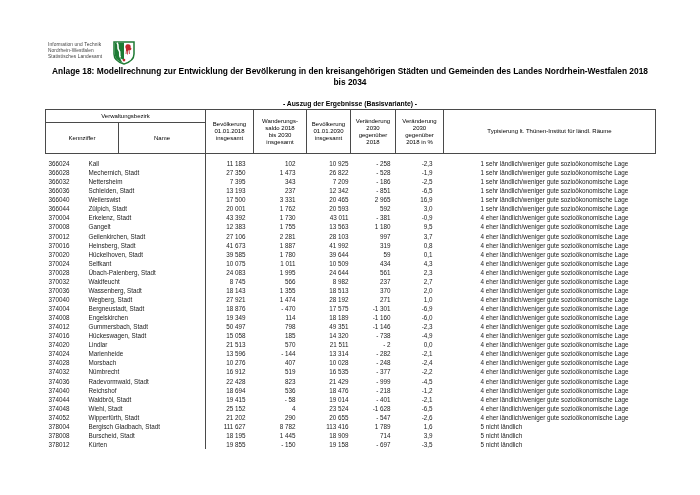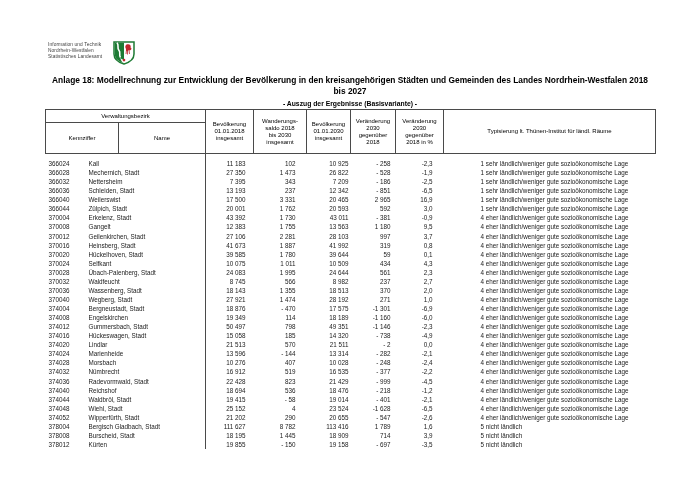--- a/index.html
+++ b/index.html
@@ -9,21 +9,21 @@
     -webkit-font-smoothing:antialiased;
   }
   .page{position:relative;width:700px;height:495px;overflow:hidden;background:#fff;}
 
   
   .logo{position:absolute;left:48px;top:42px;display:flex;align-items:flex-start;}
   .logo-text{font-size:4.8px;line-height:5.8px;color:#3f3f3f;letter-spacing:.1px;}
   .arms{width:22px;height:24px;margin-left:11px;margin-top:-1px;}
 
   
-  .title{position:absolute;left:45px;top:75px;width:610px;text-align:center;
+  .title{position:absolute;left:45px;top:66px;width:610px;text-align:center;
          font-weight:bold;font-size:8.4px;line-height:10.5px;color:#000;}
   .subtitle{position:absolute;left:45px;top:100px;width:610px;text-align:center;
          font-weight:bold;font-size:6.8px;color:#000;}
 
   
   .tablewrap{position:absolute;left:45px;top:109px;width:610px;}
   table{border-collapse:collapse;table-layout:fixed;width:610px;}
   col.c1{width:73px;}col.c2{width:87px;}col.c3{width:48px;}col.c4{width:53px;}
   col.c5{width:44px;}col.c6{width:45px;}col.c7{width:48px;}col.c8{width:212px;}
 
@@ -66,21 +66,21 @@
       <path d="M8 3.5 C13 9 7 14 12 19 C16 23 11 28 15 33" fill="none" stroke="#ffffff" stroke-width="3.2"></path>
       <path d="M27 7 C33 5 37 9 35 13 C39 15 36 20 31 18 C30 22 25 21 26 16 C24 13 24 9 27 7 Z" fill="#c1272d"></path>
       <path d="M27 18 L26 26 M32 18 L33 26 M29 20 L29 27" stroke="#c1272d" stroke-width="1.6"></path>
       <path d="M14.5 33 C18 39 26 39 29.5 33 C28.5 40 25 43.2 22 44.4 C19 43.2 15.5 40 14.5 33 Z" fill="#ffffff"></path>
       <circle cx="22" cy="38.2" r="2.6" fill="#c1272d"></circle>
     </svg>
   </div>
 
   <div class="title">
     <div>Anlage 18: Modellrechnung zur Entwicklung der Bevölkerung in den kreisangehörigen Städten und Gemeinden des Landes Nordrhein-Westfalen 2018</div>
-    <div>bis 2027</div>
+    <div>bis 2034</div>
   </div>
   <div class="subtitle">- Auszug der Ergebnisse (Basisvariante) -</div>
 
   <div class="tablewrap">
     <table>
       <colgroup>
         <col class="c1">
           <col class="c2">
           <col class="c3">
           <col class="c4">

